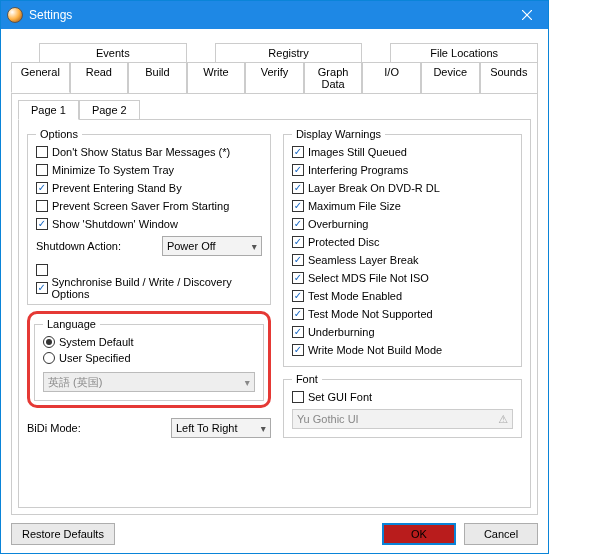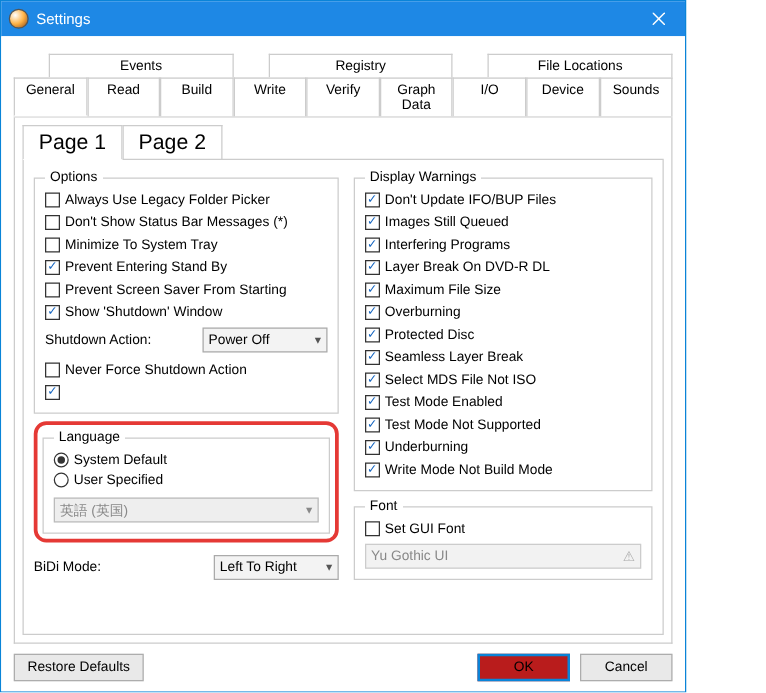--- a/index.html
+++ b/index.html
@@ -13,21 +13,21 @@
   .client { flex: 1; padding: 10px 10px 8px 10px; display: flex; flex-direction: column; font-size: 11px; color: #000; background:#fff;}
   .tabs-row1, .tabs-row2 { display: flex; border-bottom: 1px solid #ccc; }
   .tabs-row1 .tab, .tabs-row2 .tab { padding: 3px 0; text-align: center; cursor: default; font-size:11px;}
   .tabs-row1 .tab { flex: 1; border: 1px solid #ccc; border-bottom: none; background:#fff;margin-left:28px;}
   .tabs-row2 .tab { flex: 1; border: 1px solid #ccc; border-bottom: none; background:#fff;}
   .tabs-row2 .tab.active { background: #fff; border-bottom: 1px solid #fff; position: relative; z-index: 2; }
   .tabs-row1 { margin-top: 4px; }
   .tabs-row2 { margin-top: -1px; }
   .main-area { border: 1px solid #ccc; border-top: none; padding: 6px; flex: 1; display:flex; flex-direction:column;}
   .subtabs { display: flex; }
-  .subtabs .tab { padding: 3px 12px; border: 1px solid #ccc; border-bottom: none; background:#fff; font-size:17px;}
+  .subtabs .tab { padding: 3px 12px; border: 1px solid #ccc; border-bottom: none; background:#fff; font-size:11px;}
   .subtabs .tab.active { background: #fff; border-bottom: 1px solid #fff; position:relative; z-index:2;}
   .subpage { border: 1px solid #ccc; margin-top:-1px; padding: 8px; flex: 1; display: flex; gap: 12px; }
   .col { display: flex; flex-direction: column; gap: 6px; }
   .col.left { flex: 1.02; }
   .col.right { flex: 1; }
   fieldset { border: 1px solid #ccc; padding: 4px 8px 8px 8px; margin: 0; }
   legend { font-size: 11px; padding: 0 4px; }
   .chk-row { display: flex; align-items: center; gap: 4px; height: 16px; }
   .chk { width: 12px; height: 12px; border: 1px solid #333; display:flex; align-items:center; justify-content:center;}
   .chk.checked::after { content:"✓"; font-size:10px; line-height:10px; color:#1464c0;}
@@ -88,24 +88,20 @@
       </div>
 
       <div class="subpage">
 
         <div class="col left">
           <fieldset>
             <legend>Options</legend>
             <div class="gap4" id="opts-list">
                 <div class="chk-row">
                   <div class="chk"></div>
-                  <span>Always Use Legacy Folder Picker</span>
-                </div>
-                <div class="chk-row">
-                  <div class="chk"></div>
                   <span>Don't Show Status Bar Messages (*)</span>
                 </div>
                 <div class="chk-row">
                   <div class="chk"></div>
                   <span>Minimize To System Tray</span>
                 </div>
                 <div class="chk-row">
                   <div class="chk checked"></div>
                   <span>Prevent Entering Stand By</span>
                 </div>
@@ -120,24 +116,24 @@
               </div>
             <div class="form-row">
               <span style="flex:1">Shutdown Action:</span>
               <div class="select-basic">
                   <span>Power Off</span>
                 </div>
             </div>
             <div class="gap4" id="opts-extra" style="margin-top:6px">
                 <div class="chk-row">
                   <div class="chk"></div>
-                  <span>Never Force Shutdown Action</span>
-                </div>
-                <div class="chk-row">
-                  <div class="chk checked"></div>
+                </div>
+                <div class="chk-row">
+                  <div class="chk checked"></div>
+                  <span>Synchronise Build / Write / Discovery Options</span>
                 </div>
               </div>
           </fieldset>
 
           <div class="highlight">
             <fieldset style="border:1px solid #ccc;">
               <legend>Language</legend>
               <div class="chk-row">
                 <div class="radio on"></div>
                 <span>System Default</span>
@@ -158,24 +154,20 @@
             <div class="select-basic">
                 <span>Left To Right</span>
               </div>
           </div>
         </div>
 
         <div class="col right">
           <fieldset>
             <legend>Display Warnings</legend>
             <div class="gap4" id="dw-list">
-                <div class="chk-row">
-                  <div class="chk checked"></div>
-                  <span>Don't Update IFO/BUP Files</span>
-                </div>
                 <div class="chk-row">
                   <div class="chk checked"></div>
                   <span>Images Still Queued</span>
                 </div>
                 <div class="chk-row">
                   <div class="chk checked"></div>
                   <span>Interfering Programs</span>
                 </div>
                 <div class="chk-row">
                   <div class="chk checked"></div>

